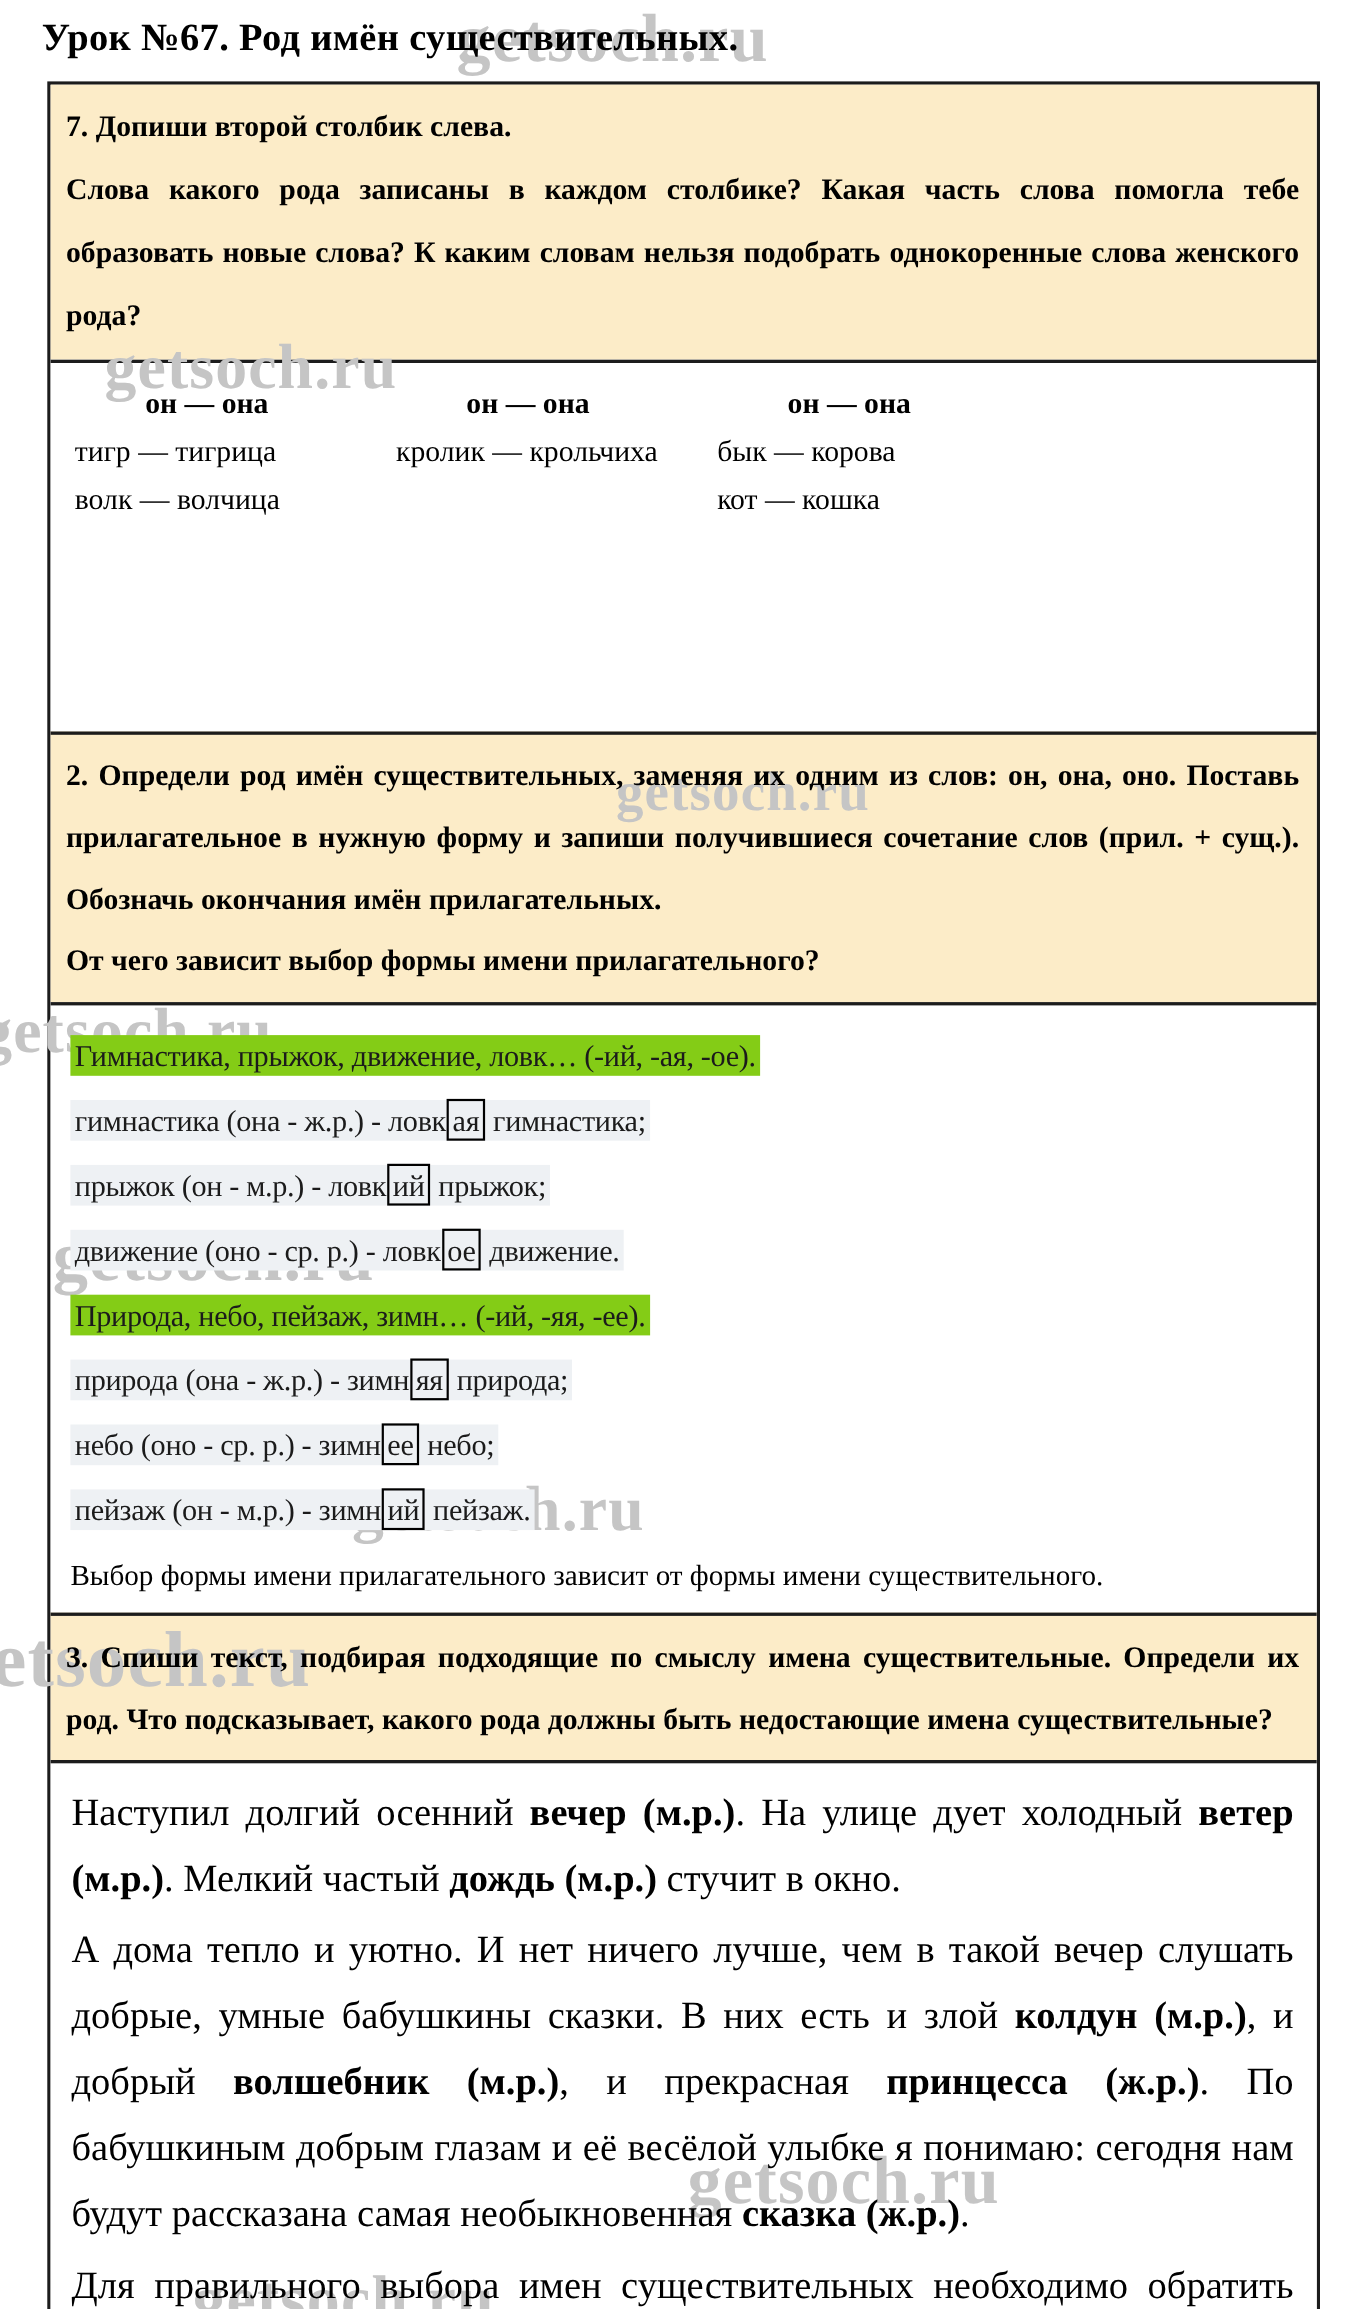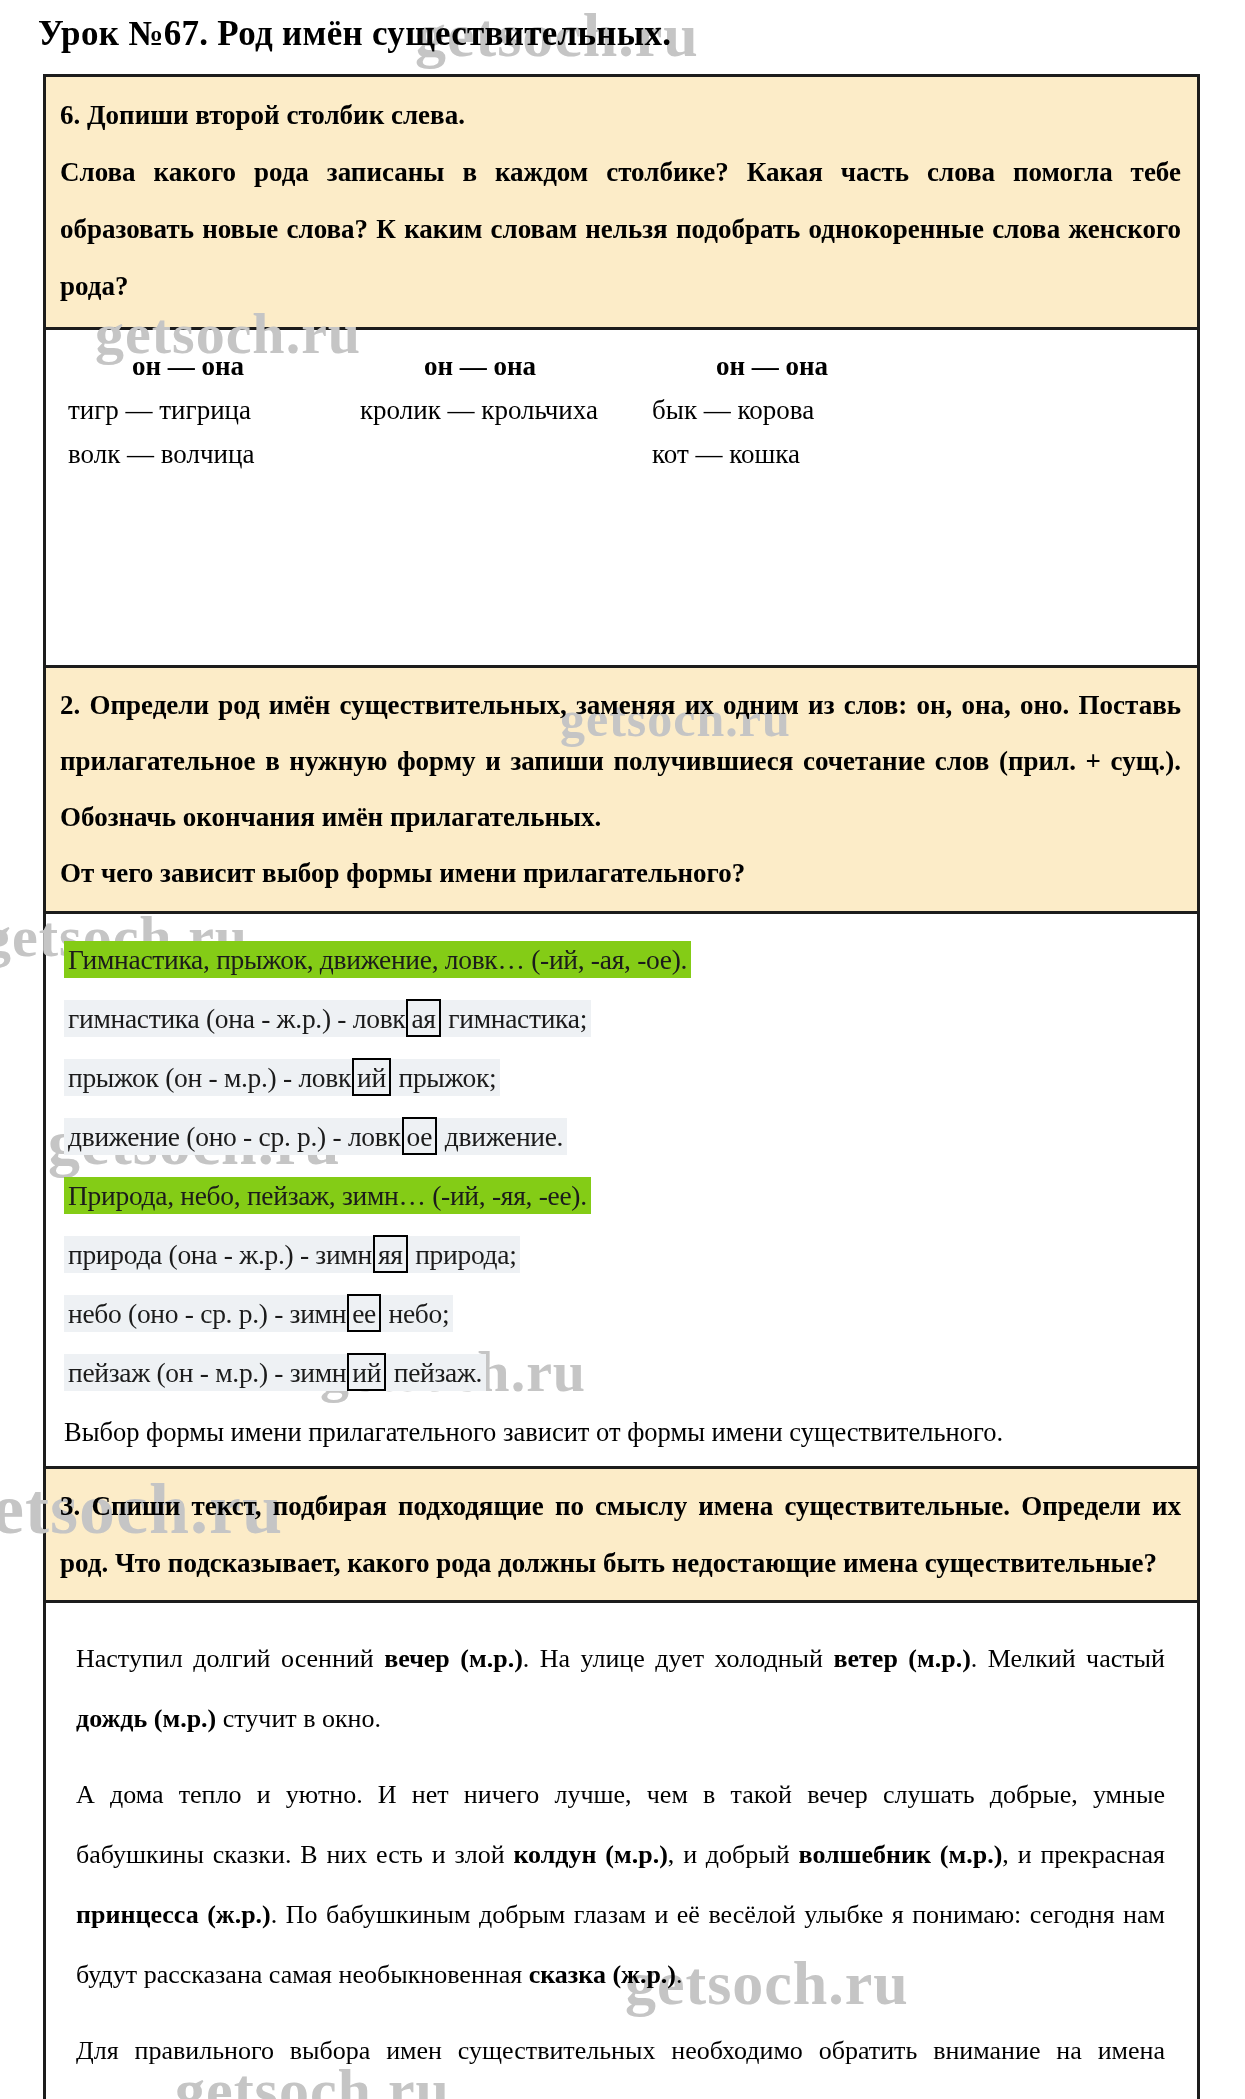--- a/index.html
+++ b/index.html
@@ -66,21 +66,21 @@
   .scan-concl{margin:4px 0 0 0;font-size:26.5px;line-height:52px;color:#000;}
 
   
   .s5 .sect-inner{padding:9px 16px 8px 14px;}
   .s5 p{line-height:57px;}
 
   
   .s6{min-height:450px;}
   .s6 .sect-inner{padding:10px 16px 12px 14px;}
   .s6 p{
-    margin:16px;font-size:26px;line-height:60px;text-align:justify;
+    margin:5px;font-size:35px;line-height:60px;text-align:justify;
   }
   .b{font-weight:bold;}
 </style>
 </head>
 <body>
 
 <div class="wm" style="top:0px;   left:415px; font-size:62px;">getsoch.ru</div>
 <div class="wm" style="top:300px; left:95px;  font-size:58px;">getsoch.ru</div>
 <div class="wm" style="top:690px; left:560px; font-size:50px;">getsoch.ru</div>
 <div class="wm" style="top:903px; left:-18px; font-size:58px;">getsoch.ru</div>
@@ -89,21 +89,21 @@
 <div class="wm" style="top:1468px;left:-45px; font-size:72px;">getsoch.ru</div>
 <div class="wm" style="top:1948px;left:625px; font-size:62px;">getsoch.ru</div>
 <div class="wm" style="top:2056px;left:175px; font-size:60px;">getsoch.ru</div>
 
 <h1 class="page-title">Урок №67. Род имён существительных.</h1>
 
 <div class="frame">
 
   <div class="sect task s1">
     <div class="sect-inner">
-      <p>6. Допиши второй столбик слева.</p>
+      <p>7. Допиши второй столбик слева.</p>
       <p>Слова какого рода записаны в каждом столбике? Какая часть слова помогла тебе образовать новые слова? К каким словам нельзя подобрать однокоренные слова женского рода?</p>
     </div>
   </div>
 
   <div class="sect answer s2">
     <div class="sect-inner">
       <div class="cols">
         <div class="col">
           <div class="hdr">он — она</div>
           <div class="pair">тигр — тигрица</div>

